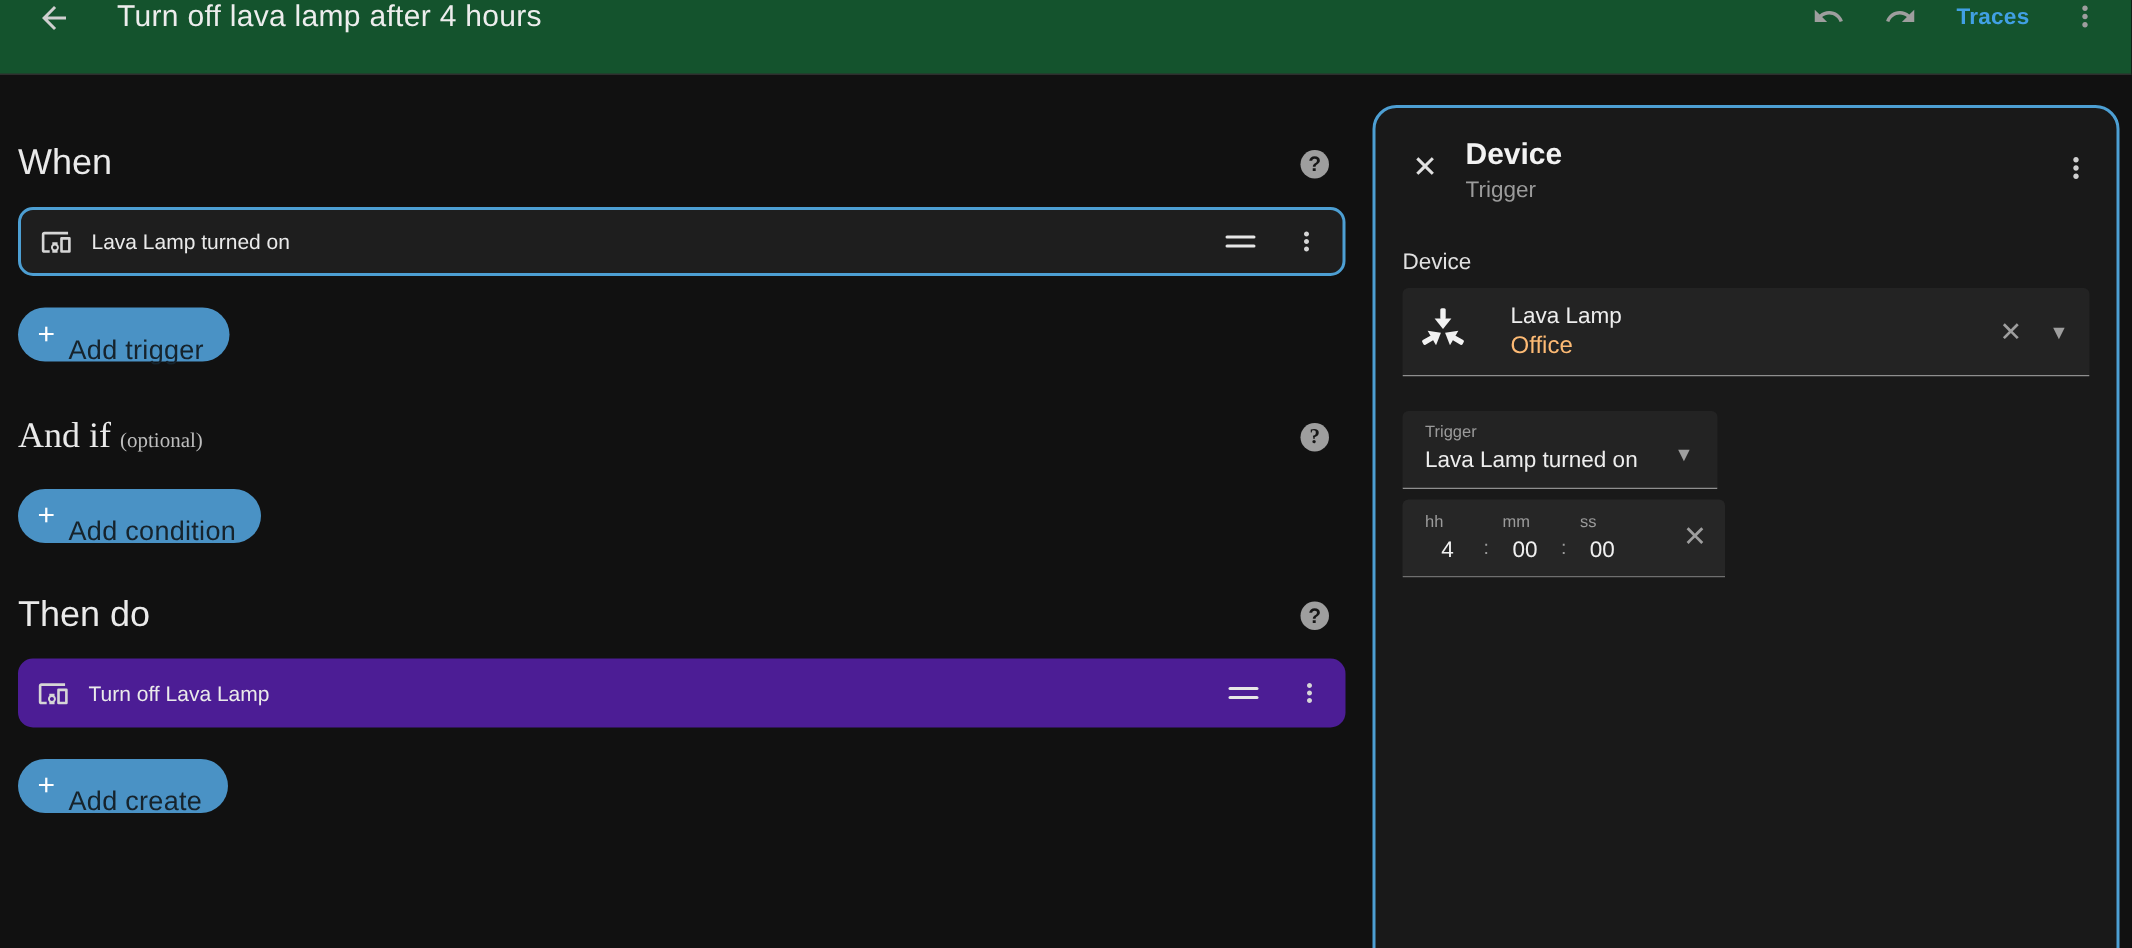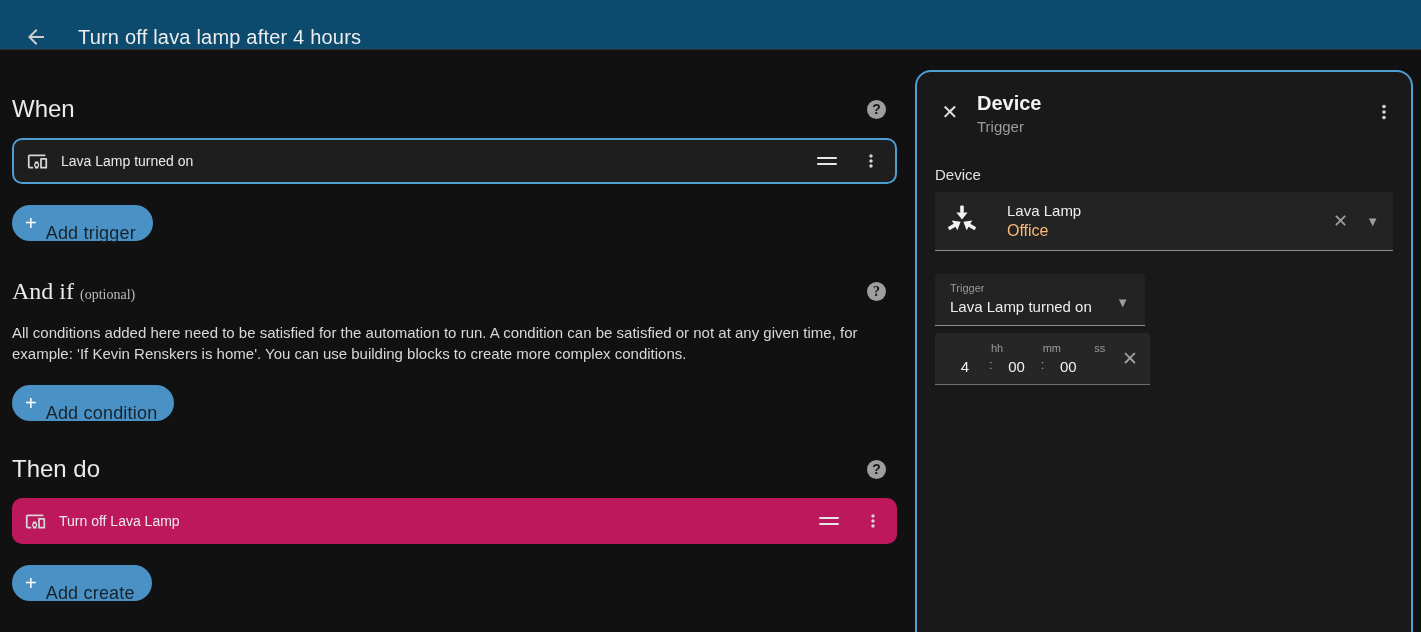--- a/index.html
+++ b/index.html
@@ -7,22 +7,22 @@
   body {
     background:#111111;
     font-family:"Liberation Sans", sans-serif;
     color:#e8e8e8;
     position:relative;
   }
   svg { display:block; }
 
   
   .topbar {
-    height:50px; background:#0c4a6e; border-bottom:1px solid #2e2e2e;
-    display:flex; align-items:flex-end; padding:0 20px 0 24px;
+    height:50px; background:#14532d; border-bottom:1px solid #2e2e2e;
+    display:flex; align-items:flex-start; padding:0 20px 0 24px;
   }
   .back-btn { width:24px; height:24px; cursor:pointer; color:#cfcfcf; }
   .topbar-title { font-size:20px; color:#ededed; margin-left:30px; font-weight:400; letter-spacing:.2px; }
   .topbar-right { margin-left:auto; display:flex; align-items:center; gap:26px; }
   .tb-icon { width:22px; height:22px; color:#9e9e9e; cursor:pointer; }
   .traces-link { color:#41a0e3; font-size:15px; font-weight:700; cursor:pointer; letter-spacing:.2px; }
   .kebab-icon { width:22px; height:22px; color:#9e9e9e; cursor:pointer; }
 
   
   .main-col { position:absolute; left:12px; top:50px; width:885px; }
@@ -36,21 +36,21 @@
     width:19px; height:19px; border-radius:50%; background:#9e9e9e; color:#161616;
     font-size:14px; font-weight:700; display:flex; align-items:center; justify-content:center;
     cursor:pointer; line-height:1;
   }
   .head-when { margin-top:45px;gap:12px; }
   .head-andif { margin-top:37px;font-family:Liberation Serif, serif; }
   .head-then { margin-top:34px;gap:37px; }
 
   .auto-card {
     margin-top:15px; height:46px; width:885px;
-    background:#be185d; border-radius:10px;
+    background:#4c1d95; border-radius:10px;
     display:flex; align-items:center; padding:0 14px 0 13px;
     cursor:pointer;
   }
   .auto-card.selected { border:2px solid #4d9fd3; background:#1e1e1e; }
   .devices-icon { width:21px; height:21px; color:#d6d6d6; flex:none; }
   .card-label { font-size:14px; color:#eaeaea; margin-left:13px; font-weight:400; }
   .card-right { margin-left:auto; display:flex; align-items:center; gap:22px; }
   .drag-handle { display:flex; flex-direction:column; gap:4px; cursor:grab; padding:4px 2px; }
   .drag-handle span { display:block; width:20px; height:2px; background:#e6e6e6; border-radius:1px; }
   .card-kebab { width:20px; height:20px; color:#d6d6d6; cursor:pointer; }
@@ -106,35 +106,53 @@
   .float-label { font-size:11px; color:#9b9b9b; }
   .select-value { font-size:15px; color:#ededed; margin-top:4px; white-space:nowrap; }
   .trigger-select .caret { position:absolute; right:16px; top:22px; }
 
   .duration-box {
     margin-top:7px; width:215px; height:52px; background:#262626;
     border-radius:4px 4px 0 0; border-bottom:1px solid #6f6f6f;
     display:flex; align-items:center; padding:0 12px 0 15px;
   }
   .dur-unit { display:flex; flex-direction:column; width:34px; }
-  .dur-lab { font-size:11px; color:#9b9b9b;margin-left:41px; }
+  .dur-lab { font-size:11px; color:#9b9b9b; }
   .dur-val { font-size:15px; color:#f0f0f0; margin-top:4px; text-align:center; background:transparent; border:none; width:30px; font-family:"Liberation Sans", sans-serif; }
   .dur-colon { color:#9b9b9b; font-size:13px; margin:12px 9px 0 5px; }
   .duration-box .clear-x { margin-left:auto; font-size:19px; }
 </style>
 </head>
 <body>
 
 <div class="topbar">
   <div class="back-btn">
     <svg viewBox="0 0 24 24" fill="currentColor">
         <path d="M20 11H7.8l5.6-5.6L12 4l-8 8 8 8 1.4-1.4L7.8 13H20v-2z"></path>
       </svg>
   </div>
   <div class="topbar-title">Turn off lava lamp after 4 hours</div>
+  <div class="topbar-right">
+    <div class="tb-icon">
+      <svg viewBox="0 0 24 24" fill="currentColor">
+          <path d="M12.5 8c-2.65 0-5.05.99-6.9 2.6L2 7v9h9l-3.62-3.62c1.39-1.16 3.16-1.88 5.12-1.88 3.54 0 6.55 2.31 7.6 5.5l2.37-.78C21.08 11.03 17.15 8 12.5 8z"></path>
+        </svg>
+    </div>
+    <div class="tb-icon">
+      <svg viewBox="0 0 24 24" fill="currentColor">
+          <path d="M18.4 10.6C16.55 8.99 14.15 8 11.5 8c-4.65 0-8.58 3.03-9.96 7.22L3.9 16c1.05-3.19 4.05-5.5 7.6-5.5 1.95 0 3.73.72 5.12 1.88L13 16h9V7l-3.6 3.6z"></path>
+        </svg>
+    </div>
+    <div class="traces-link">Traces</div>
+    <div class="kebab-icon">
+      <svg viewBox="0 0 24 24" fill="currentColor">
+          <path d="M12 8c1.1 0 2-.9 2-2s-.9-2-2-2-2 .9-2 2 .9 2 2 2zm0 2c-1.1 0-2 .9-2 2s.9 2 2 2 2-.9 2-2-.9-2-2-2zm0 6c-1.1 0-2 .9-2 2s.9 2 2 2 2-.9 2-2-.9-2-2-2z"></path>
+        </svg>
+    </div>
+  </div>
 </div>
 
 <div class="main-col">
 
   
   <div class="section-head head-when">
     <div class="section-title">When</div>
     <div class="help-badge">?</div>
   </div>
 
@@ -164,21 +182,20 @@
   </button>
 
   
   <div class="section-head head-andif">
     <div class="section-title">
       <span>And if</span><span class="optional">(optional)</span>
     </div>
     <div class="help-badge">?</div>
   </div>
 
-  <div class="cond-desc">All conditions added here need to be satisfied for the automation to run. A condition can be satisfied or not at any given time, for example: 'If Kevin Renskers is home'. You can use building blocks to create more complex conditions.</div>
 
   <button class="add-btn">
     <span class="plus">+</span>
     <span class="lbl">Add condition</span>
   </button>
 
   
   <div class="section-head head-then">
     <div class="section-title">Then do</div>
     <div class="help-badge">?</div>

